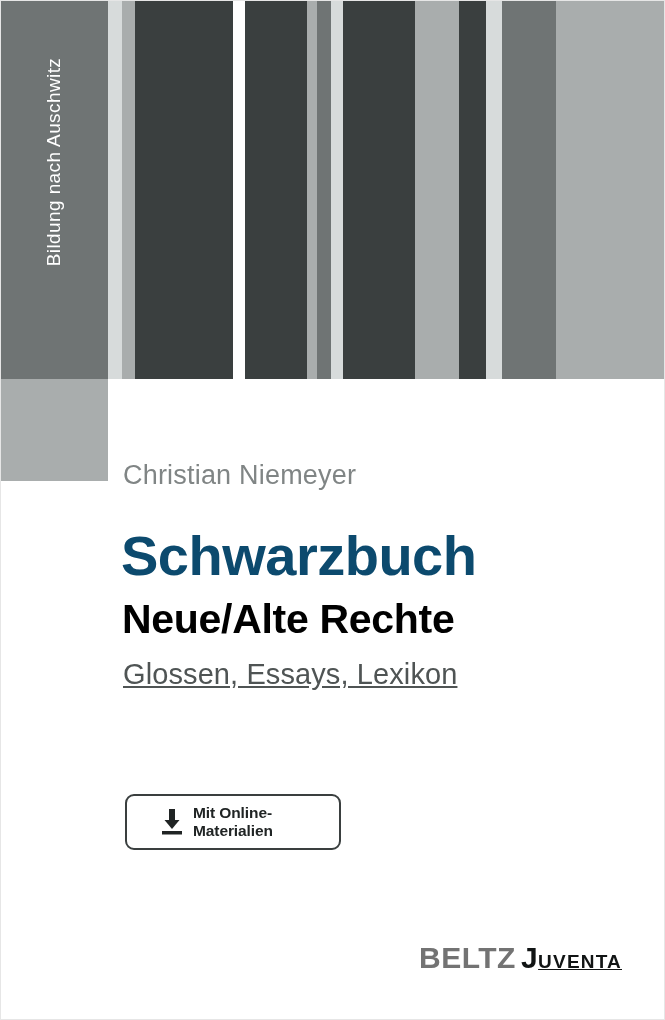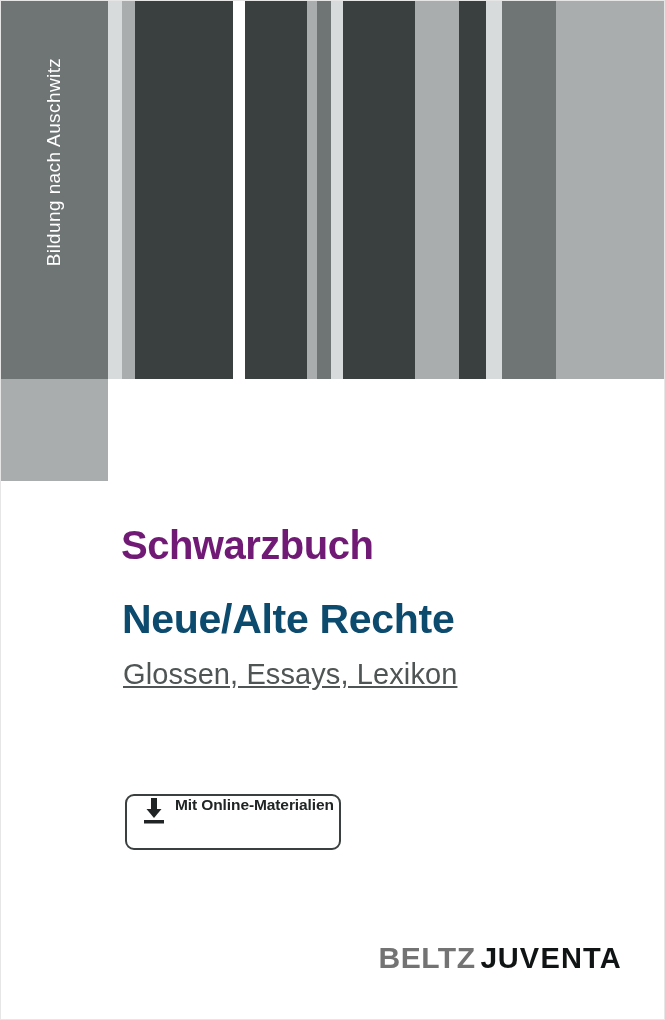--- a/index.html
+++ b/index.html
@@ -72,32 +72,32 @@
     left: 122px;
     top: 459px;
     font-size: 27px;
     color: #808585;
     letter-spacing: 0.2px;
   }
   .title-main {
     position: absolute;
     left: 120px;
     top: 522px;
-    font-size: 40px;
-    font-weight: bold;
-    color: #701a75;
+    font-size: 56px;
+    font-weight: bold;
+    color: #0c4a6e;
     letter-spacing: -0.5px;
   }
   .title-sub {
     position: absolute;
     left: 121px;
     top: 595px;
     font-size: 41px;
     font-weight: bold;
-    color: #0c4a6e;
+    color: #000000;
     letter-spacing: -0.3px;
   }
   .subtitle {
     position: absolute;
     left: 122px;
     top: 657px;
     font-size: 29px;
     color: #4f5454;
     letter-spacing: 0.1px;
     text-decoration: underline;
@@ -108,22 +108,22 @@
     position: absolute;
     left: 124px;
     top: 793px;
     width: 216px;
     height: 56px;
     border: 2px solid #3a3f3f;
     border-radius: 9px;
     background: #ffffff;
     box-sizing: border-box;
     display: flex;
-    align-items: flex-start;
-    padding-left: 14px;
+    align-items: center;
+    padding-left: 32px;
   }
   .badge .dl-icon {
     width: 26px;
     height: 30px;
     position: relative;
     flex: 0 0 auto;
     margin-right: 8px;
   }
   .badge .dl-icon svg {
     display: block;
@@ -148,23 +148,24 @@
   .logo .beltz {
     font-size: 30px;
     color: #737373;
   }
   .logo .j {
     font-size: 30px;
     color: #111414;
     margin-left: 5px;
   }
   .logo .uventa {
-    font-size: 29px;
+    font-size: 19px;
     color: #111414;
     letter-spacing: 1.2px;
+    text-decoration: underline;
   }
 </style>
 </head>
 <body>
 
 <div class="cover">
 
   <div class="stripe-band">
       <div class="stripe" style="left: 0px; width: 107px; background: rgb(111, 116, 116);"></div>
       <div class="stripe" style="left: 107px; width: 14px; background: rgb(215, 219, 219);"></div>
@@ -182,20 +183,21 @@
       <div class="stripe" style="left: 501px; width: 54px; background: rgb(111, 116, 116);"></div>
       <div class="stripe" style="left: 555px; width: 110px; background: rgb(169, 173, 173);"></div>
     </div>
 
   <div class="left-block"></div>
 
   <div class="series-text">
     <span>Bildung nach Auschwitz</span>
   </div>
 
+  <div class="author">Christian Niemeyer</div>
 
   <div class="title-main">Schwarzbuch</div>
 
   <div class="title-sub">Neue/Alte Rechte</div>
 
   <div class="subtitle">Glossen, Essays, Lexikon</div>
 
   <div class="badge">
     <span class="dl-icon">
       <svg width="26" height="30" viewBox="0 0 26 30" xmlns="http://www.w3.org/2000/svg">

